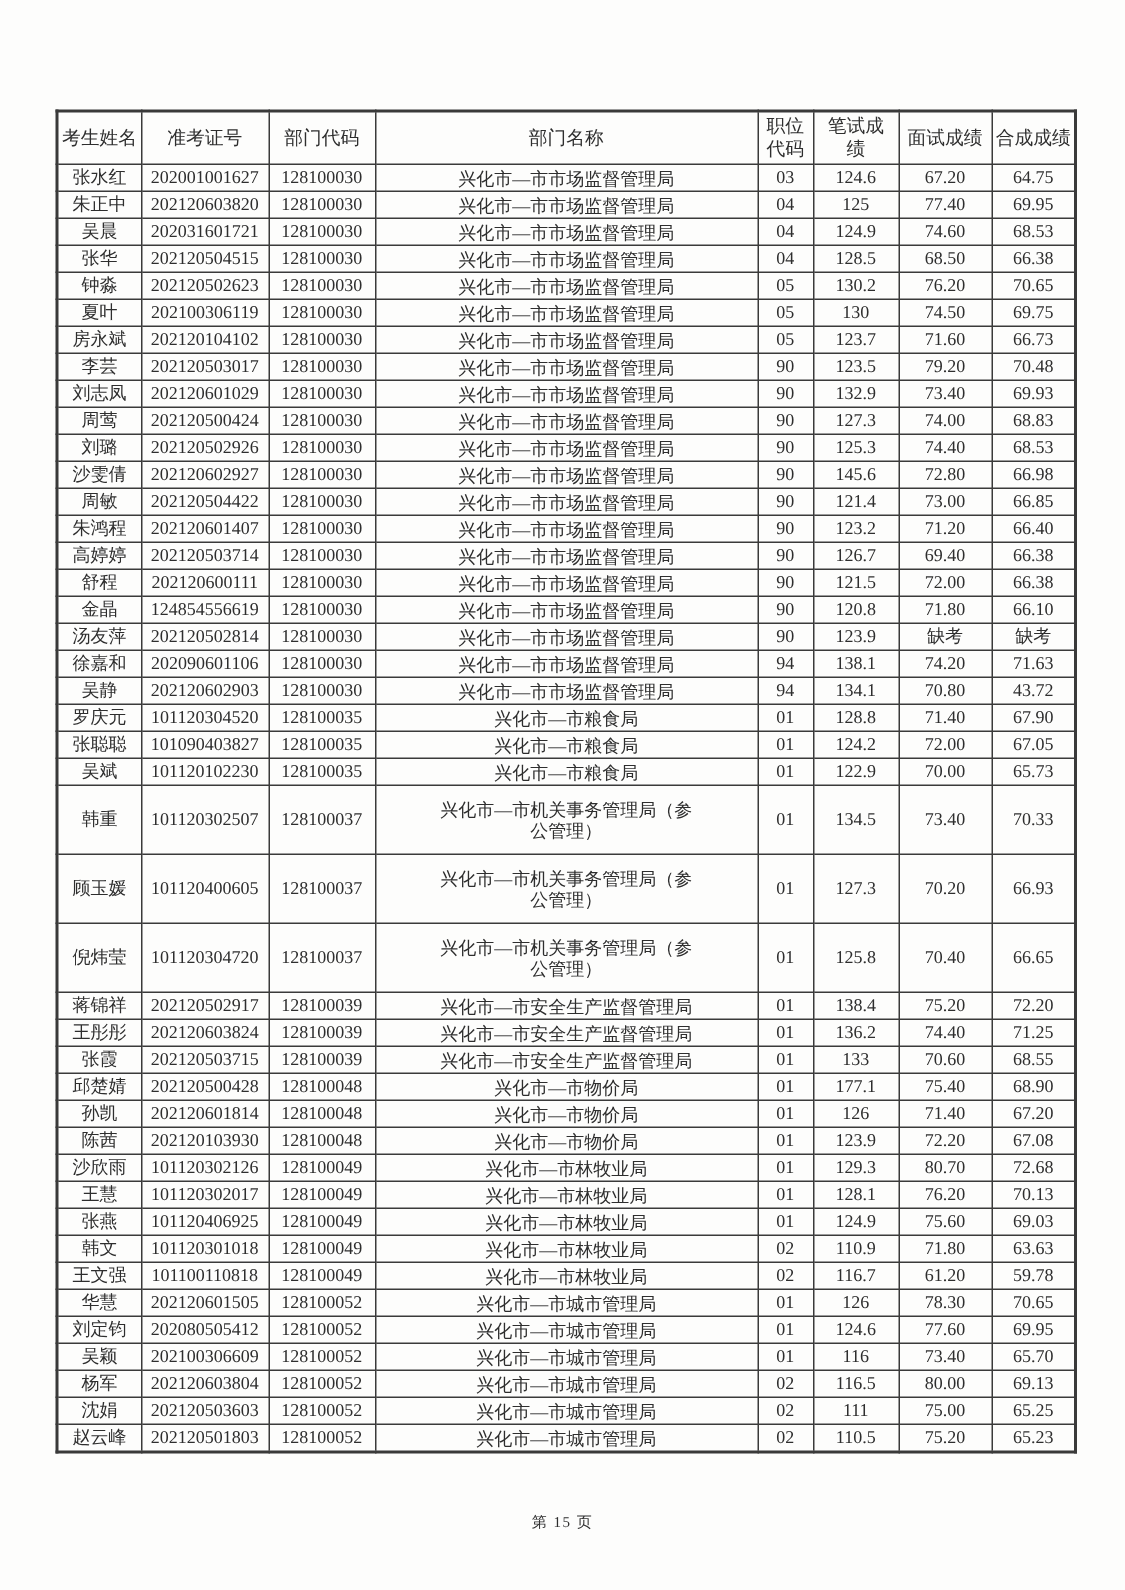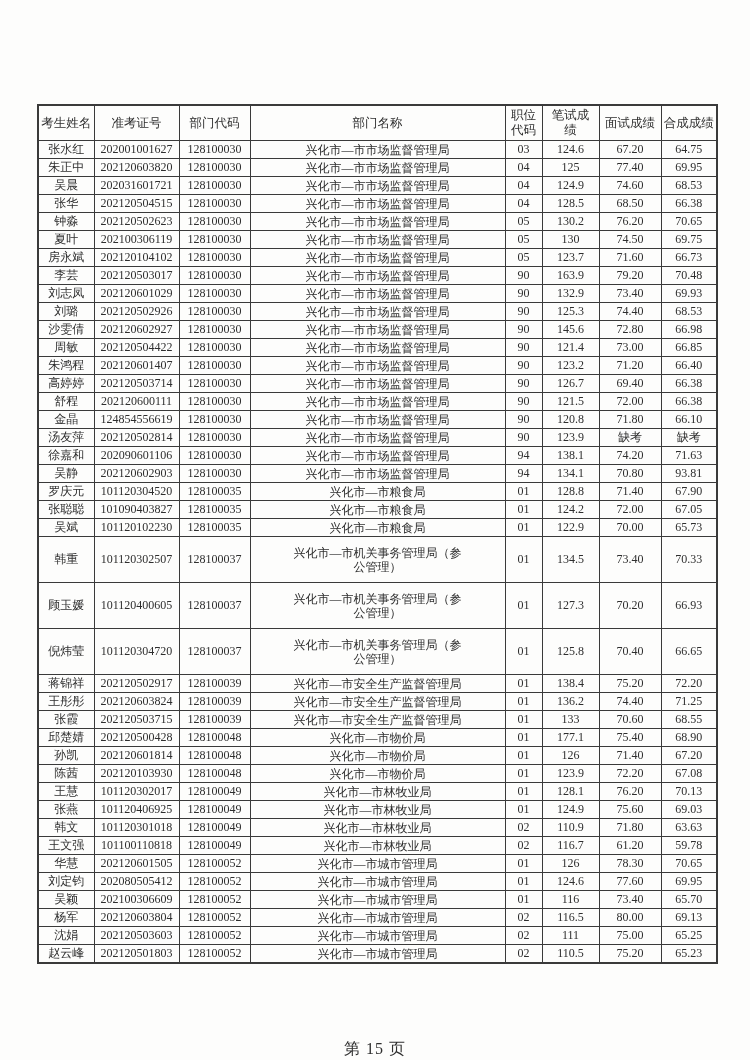--- a/index.html
+++ b/index.html
@@ -10,21 +10,20 @@
     width: 750px;
     height: 1060px;
     position: relative;
     background: #fdfdfc;
     font-family: "Liberation Serif", "DejaVu Serif", serif;
     color: #2e2e2e;
   }
   .page {
     position: absolute;
     inset: 0;
-    margin-top: 31px;
   }
   table.score-table {
     position: absolute;
     left: 37px;
     top: 73px;
     width: 679px;
     border-collapse: collapse;
     table-layout: fixed;
     border: 2px solid #3a3a3a;
   }
@@ -55,21 +54,21 @@
   }
   .score-table tr.tall td {
     height: 43px;
   }
   .page-footer {
     position: absolute;
     left: 0;
     right: 0;
     top: 1008px;
     text-align: center;
-    font-size: 16px;
+    font-size: 10px;
     color: #2e2e2e;
     letter-spacing: 1px;
   }
 </style>
 </head>
 <body>
 
 <div class="page">
 
   <table class="score-table">
@@ -167,33 +166,43 @@
           <td class="col-written_score">123.7</td>
           <td class="col-interview_score">71.60</td>
           <td class="col-composite_score">66.73</td>
         </tr>
         <tr>
           <td class="col-name">李芸</td>
           <td class="col-exam_no">202120503017</td>
           <td class="col-dept_code">128100030</td>
           <td class="col-dept_name">兴化市—市市场监督管理局</td>
           <td class="col-position_code">90</td>
-          <td class="col-written_score">163.9</td>
+          <td class="col-written_score">123.5</td>
           <td class="col-interview_score">79.20</td>
           <td class="col-composite_score">70.48</td>
         </tr>
         <tr>
           <td class="col-name">刘志凤</td>
           <td class="col-exam_no">202120601029</td>
           <td class="col-dept_code">128100030</td>
           <td class="col-dept_name">兴化市—市市场监督管理局</td>
           <td class="col-position_code">90</td>
           <td class="col-written_score">132.9</td>
           <td class="col-interview_score">73.40</td>
           <td class="col-composite_score">69.93</td>
+        </tr>
+        <tr>
+          <td class="col-name">周莺</td>
+          <td class="col-exam_no">202120500424</td>
+          <td class="col-dept_code">128100030</td>
+          <td class="col-dept_name">兴化市—市市场监督管理局</td>
+          <td class="col-position_code">90</td>
+          <td class="col-written_score">127.3</td>
+          <td class="col-interview_score">74.00</td>
+          <td class="col-composite_score">68.83</td>
         </tr>
         <tr>
           <td class="col-name">刘璐</td>
           <td class="col-exam_no">202120502926</td>
           <td class="col-dept_code">128100030</td>
           <td class="col-dept_name">兴化市—市市场监督管理局</td>
           <td class="col-position_code">90</td>
           <td class="col-written_score">125.3</td>
           <td class="col-interview_score">74.40</td>
           <td class="col-composite_score">68.53</td>
@@ -279,21 +288,21 @@
           <td class="col-composite_score">71.63</td>
         </tr>
         <tr>
           <td class="col-name">吴静</td>
           <td class="col-exam_no">202120602903</td>
           <td class="col-dept_code">128100030</td>
           <td class="col-dept_name">兴化市—市市场监督管理局</td>
           <td class="col-position_code">94</td>
           <td class="col-written_score">134.1</td>
           <td class="col-interview_score">70.80</td>
-          <td class="col-composite_score">93.81</td>
+          <td class="col-composite_score">43.72</td>
         </tr>
         <tr>
           <td class="col-name">罗庆元</td>
           <td class="col-exam_no">101120304520</td>
           <td class="col-dept_code">128100035</td>
           <td class="col-dept_name">兴化市—市粮食局</td>
           <td class="col-position_code">01</td>
           <td class="col-written_score">128.8</td>
           <td class="col-interview_score">71.40</td>
           <td class="col-composite_score">67.90</td>
@@ -400,20 +409,30 @@
         </tr>
         <tr>
           <td class="col-name">陈茜</td>
           <td class="col-exam_no">202120103930</td>
           <td class="col-dept_code">128100048</td>
           <td class="col-dept_name">兴化市—市物价局</td>
           <td class="col-position_code">01</td>
           <td class="col-written_score">123.9</td>
           <td class="col-interview_score">72.20</td>
           <td class="col-composite_score">67.08</td>
+        </tr>
+        <tr>
+          <td class="col-name">沙欣雨</td>
+          <td class="col-exam_no">101120302126</td>
+          <td class="col-dept_code">128100049</td>
+          <td class="col-dept_name">兴化市—市林牧业局</td>
+          <td class="col-position_code">01</td>
+          <td class="col-written_score">129.3</td>
+          <td class="col-interview_score">80.70</td>
+          <td class="col-composite_score">72.68</td>
         </tr>
         <tr>
           <td class="col-name">王慧</td>
           <td class="col-exam_no">101120302017</td>
           <td class="col-dept_code">128100049</td>
           <td class="col-dept_name">兴化市—市林牧业局</td>
           <td class="col-position_code">01</td>
           <td class="col-written_score">128.1</td>
           <td class="col-interview_score">76.20</td>
           <td class="col-composite_score">70.13</td>

